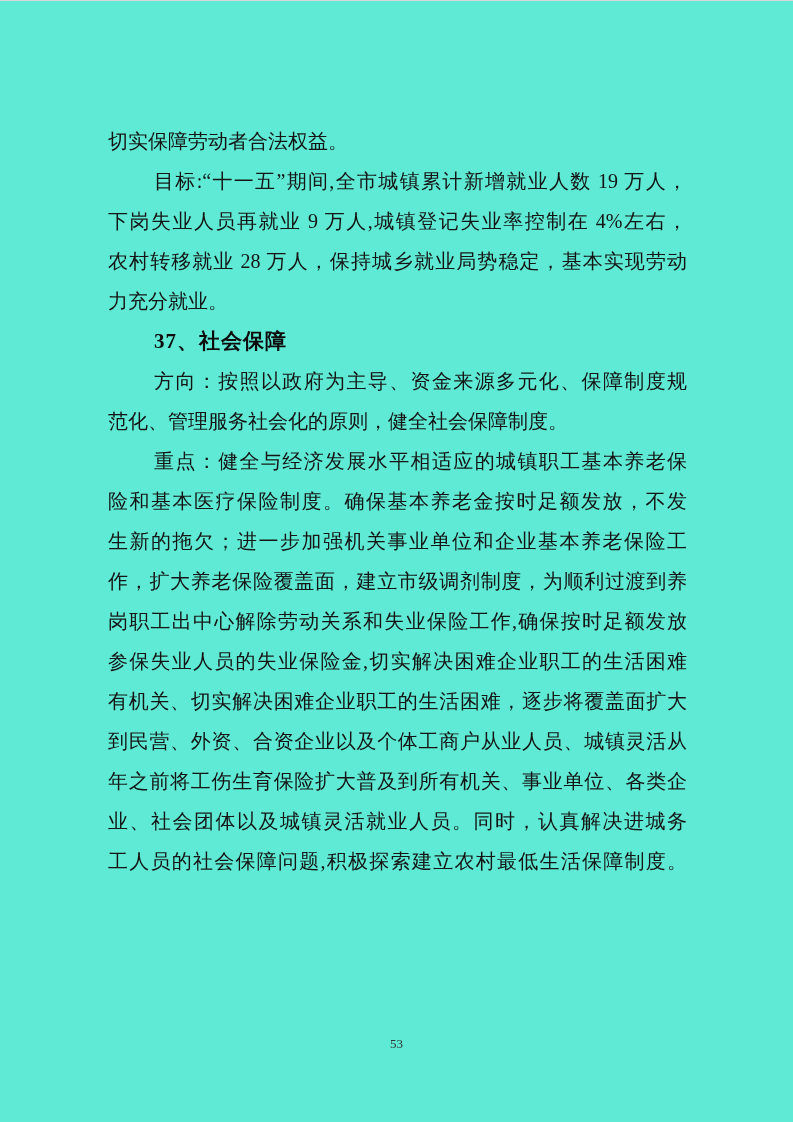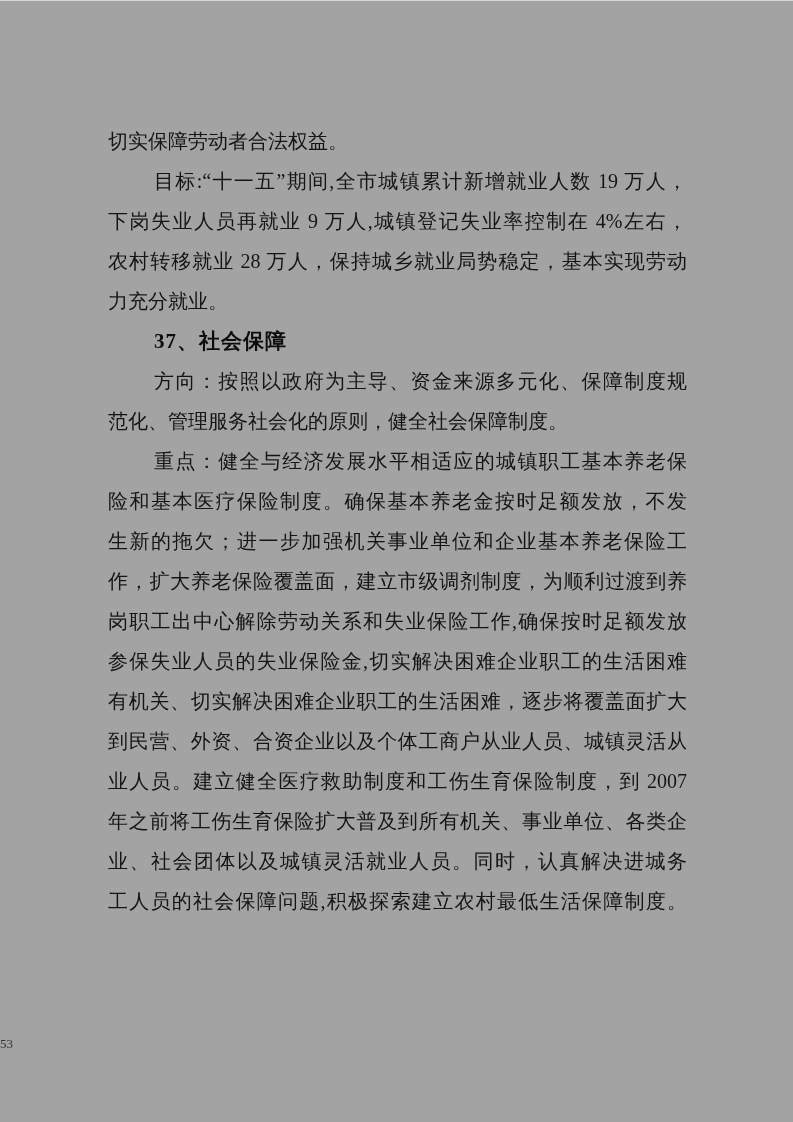--- a/index.html
+++ b/index.html
@@ -4,21 +4,21 @@
 <style>
   html, body {
     margin: 0;
     padding: 0;
     background: #e8e8e8;
   }
   .page {
     position: relative;
     width: 793px;
     height: 1122px;
-    background: #a3a3a3;
+    background: #5eead4;
     overflow: hidden;
     font-family: "Liberation Serif", "DejaVu Serif", serif;
     color: #151515;
     box-shadow: inset 0 1px 0 #d8d8d8;
   }
   .text-block {
     position: absolute;
     left: 108px;
     top: 121px;
     width: 579px;
@@ -46,21 +46,21 @@
     line-height: 40px;
     font-size: 21px;
     letter-spacing: 1px;
     color: #0d0d0d;
   }
   .page-number {
     position: absolute;
     top: 1035px;
     left: 0;
     width: 100%;
-    text-align: left;
+    text-align: center;
     font-size: 13px;
     color: #333333;
     line-height: 18px;
   }
 </style>
 </head>
 <body>
 
 <div class="page">
   <div class="text-block">
@@ -78,21 +78,20 @@
     <div class="line end">范化、管理服务社会化的原则，健全社会保障制度。</div>
 
     <div class="line indent">重点：健全与经济发展水平相适应的城镇职工基本养老保</div>
     <div class="line">险和基本医疗保险制度。确保基本养老金按时足额发放，不发</div>
     <div class="line">生新的拖欠；进一步加强机关事业单位和企业基本养老保险工</div>
     <div class="line">作，扩大养老保险覆盖面，建立市级调剂制度，为顺利过渡到养</div>
     <div class="line">岗职工出中心解除劳动关系和失业保险工作,确保按时足额发放</div>
     <div class="line">参保失业人员的失业保险金,切实解决困难企业职工的生活困难</div>
     <div class="line">有机关、切实解决困难企业职工的生活困难，逐步将覆盖面扩大</div>
     <div class="line">到民营、外资、合资企业以及个体工商户从业人员、城镇灵活从</div>
-    <div class="line">业人员。建立健全医疗救助制度和工伤生育保险制度，到 2007</div>
     <div class="line">年之前将工伤生育保险扩大普及到所有机关、事业单位、各类企</div>
     <div class="line">业、社会团体以及城镇灵活就业人员。同时，认真解决进城务</div>
     <div class="line">工人员的社会保障问题,积极探索建立农村最低生活保障制度。</div>
 
   </div>
 
   <div class="page-number">53</div>
 </div>
 
 </body></html>

